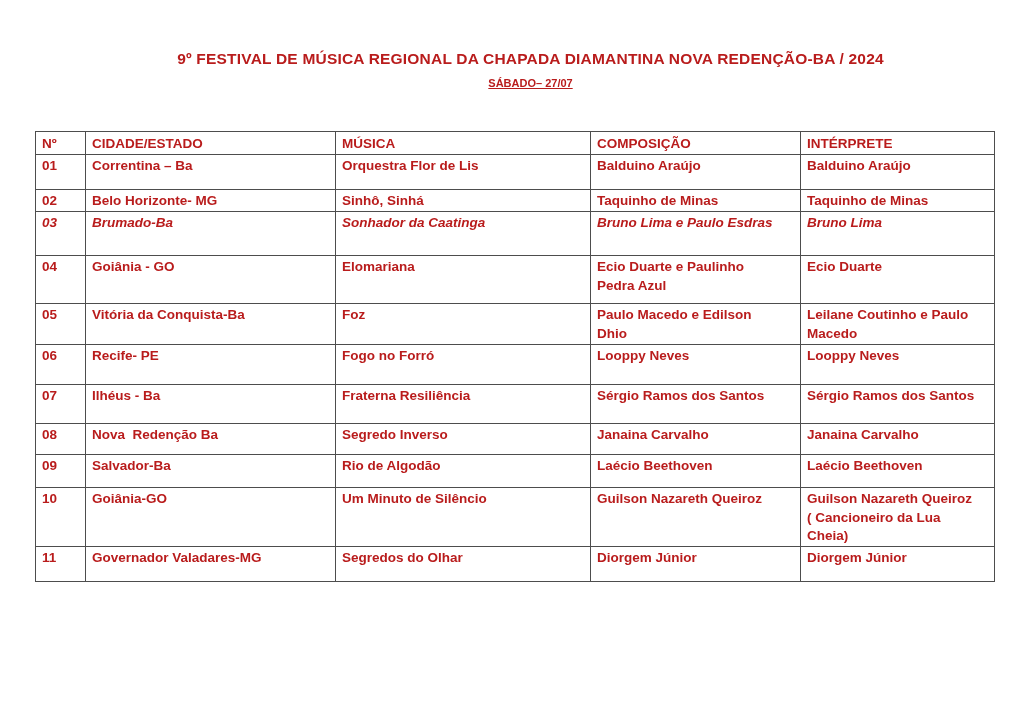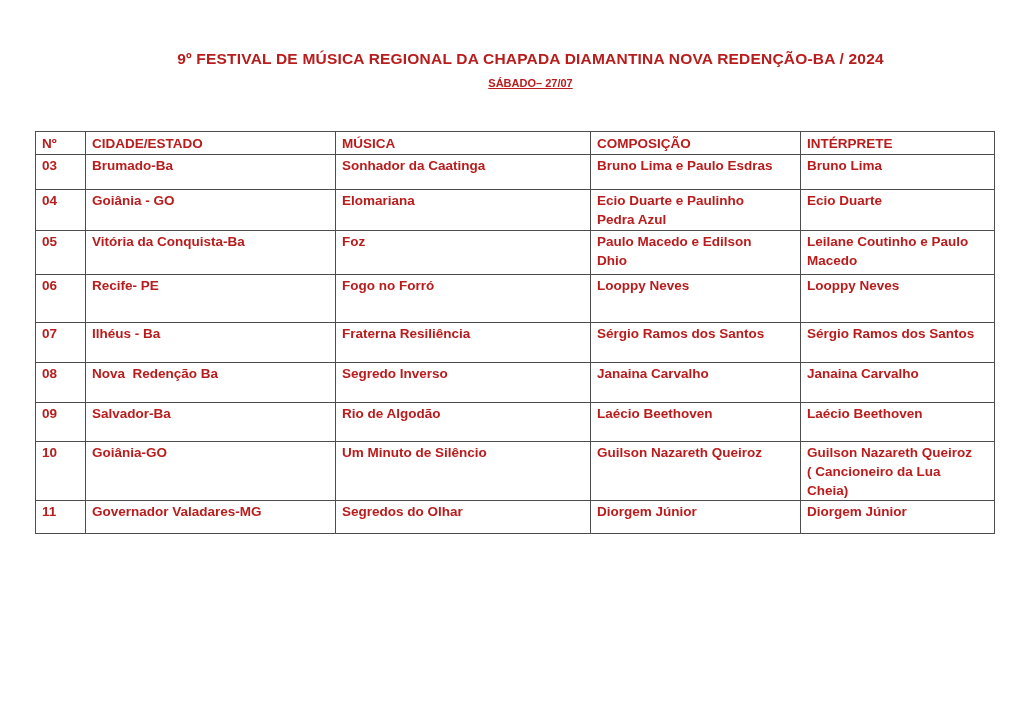--- a/index.html
+++ b/index.html
@@ -55,21 +55,21 @@
     font-size: 13.5px;
     line-height: 1.4;
     padding: 2px 4px 0 6px;
     white-space: pre-wrap;
     overflow: hidden;
   }
   table.schedule thead tr { height: 23px; }
   table.schedule th { padding-top: 3px; }
   tbody tr:nth-child(1)  { height: 35px; }
   tbody tr:nth-child(2)  { height: 21px; }
-  tbody tr:nth-child(3)  { height: 44px; }
+  tbody tr:nth-child(3)  { height: 44px; font-style: italic; }
   tbody tr:nth-child(4)  { height: 48px; }
   tbody tr:nth-child(5)  { height: 40px; }
   tbody tr:nth-child(6)  { height: 40px; }
   tbody tr:nth-child(7)  { height: 39px; }
   tbody tr:nth-child(8)  { height: 31px; }
   tbody tr:nth-child(9)  { height: 33px; }
   tbody tr:nth-child(10) { height: 50px; margin-top: 17px; }
   tbody tr:nth-child(11) { height: 35px; }
   tbody tr:nth-child(12) { height: 33px; }
   tbody tr:nth-child(13) { height: 46px; }
@@ -99,20 +99,34 @@
     <thead>
       <tr>
         <th>Nº</th>
         <th>CIDADE/ESTADO</th>
         <th>MÚSICA</th>
         <th>COMPOSIÇÃO</th>
         <th>INTÉRPRETE</th>
       </tr>
     </thead>
     <tbody>
+        <tr>
+          <td>01</td>
+          <td>Correntina – Ba</td>
+          <td>Orquestra Flor de Lis</td>
+          <td>Balduino Araújo</td>
+          <td>Balduino Araújo</td>
+        </tr>
+        <tr>
+          <td>02</td>
+          <td>Belo Horizonte- MG</td>
+          <td>Sinhô, Sinhá</td>
+          <td>Taquinho de Minas</td>
+          <td>Taquinho de Minas</td>
+        </tr>
         <tr>
           <td>03</td>
           <td>Brumado-Ba</td>
           <td>Sonhador da Caatinga</td>
           <td>Bruno Lima e Paulo Esdras</td>
           <td>Bruno Lima</td>
         </tr>
         <tr>
           <td>04</td>
           <td>Goiânia - GO</td>

